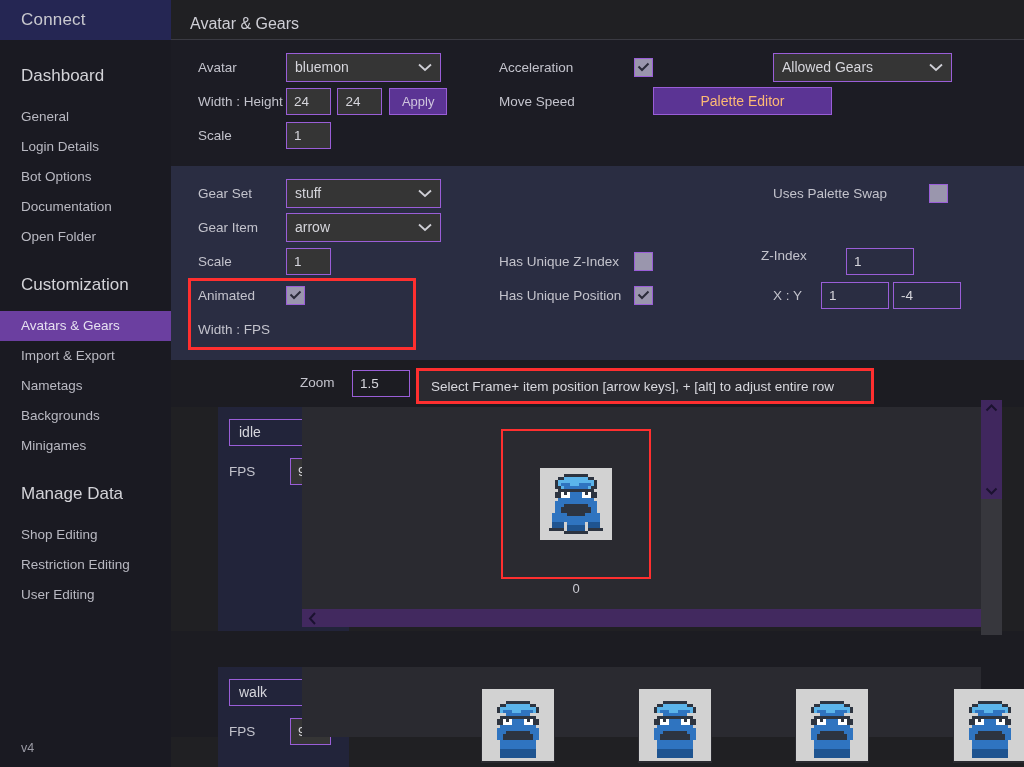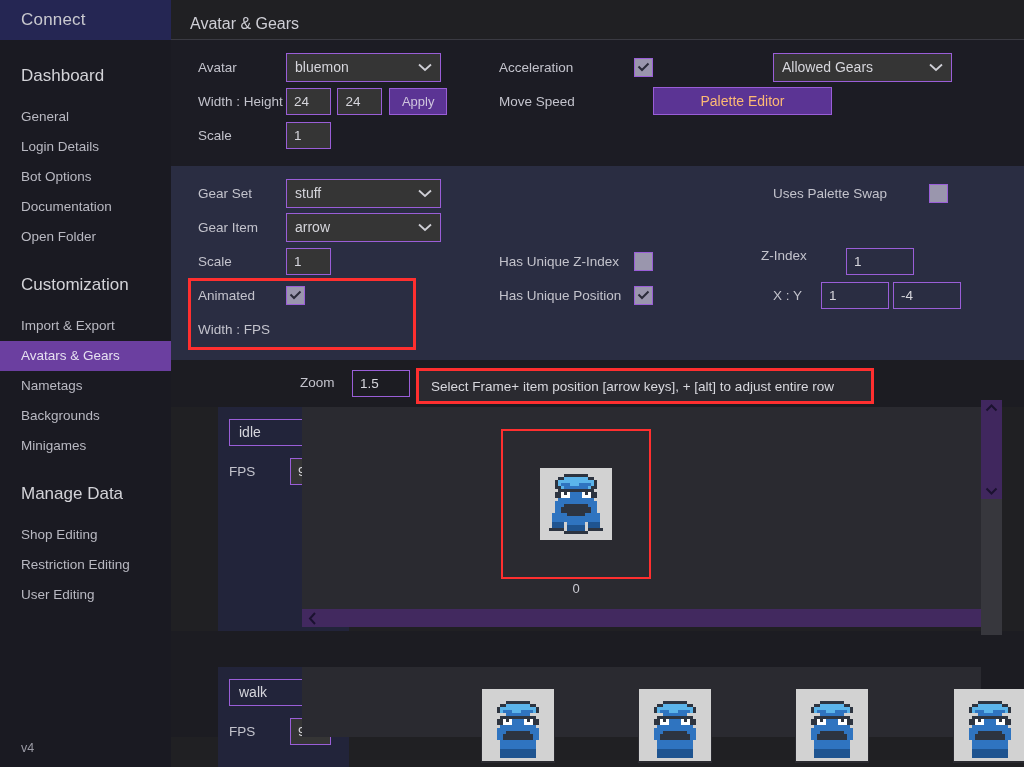--- a/index.html
+++ b/index.html
@@ -160,22 +160,22 @@
         <div class="nav-item">General</div>
         <div class="nav-item">Login Details</div>
         <div class="nav-item">Bot Options</div>
         <div class="nav-item">Documentation</div>
         <div class="nav-item">Open Folder</div>
       </div>
       <div class="nav-gap"></div>
 
       <div>
         <div class="nav-head">Customization</div>
+        <div class="nav-item active">Avatars &amp; Gears</div>
         <div class="nav-item">Import &amp; Export</div>
-        <div class="nav-item active">Avatars &amp; Gears</div>
         <div class="nav-item">Nametags</div>
         <div class="nav-item">Backgrounds</div>
         <div class="nav-item">Minigames</div>
       </div>
       <div class="nav-gap"></div>
 
       <div>
         <div class="nav-head">Manage Data</div>
         <div class="nav-item">Shop Editing</div>
         <div class="nav-item">Restriction Editing</div>

